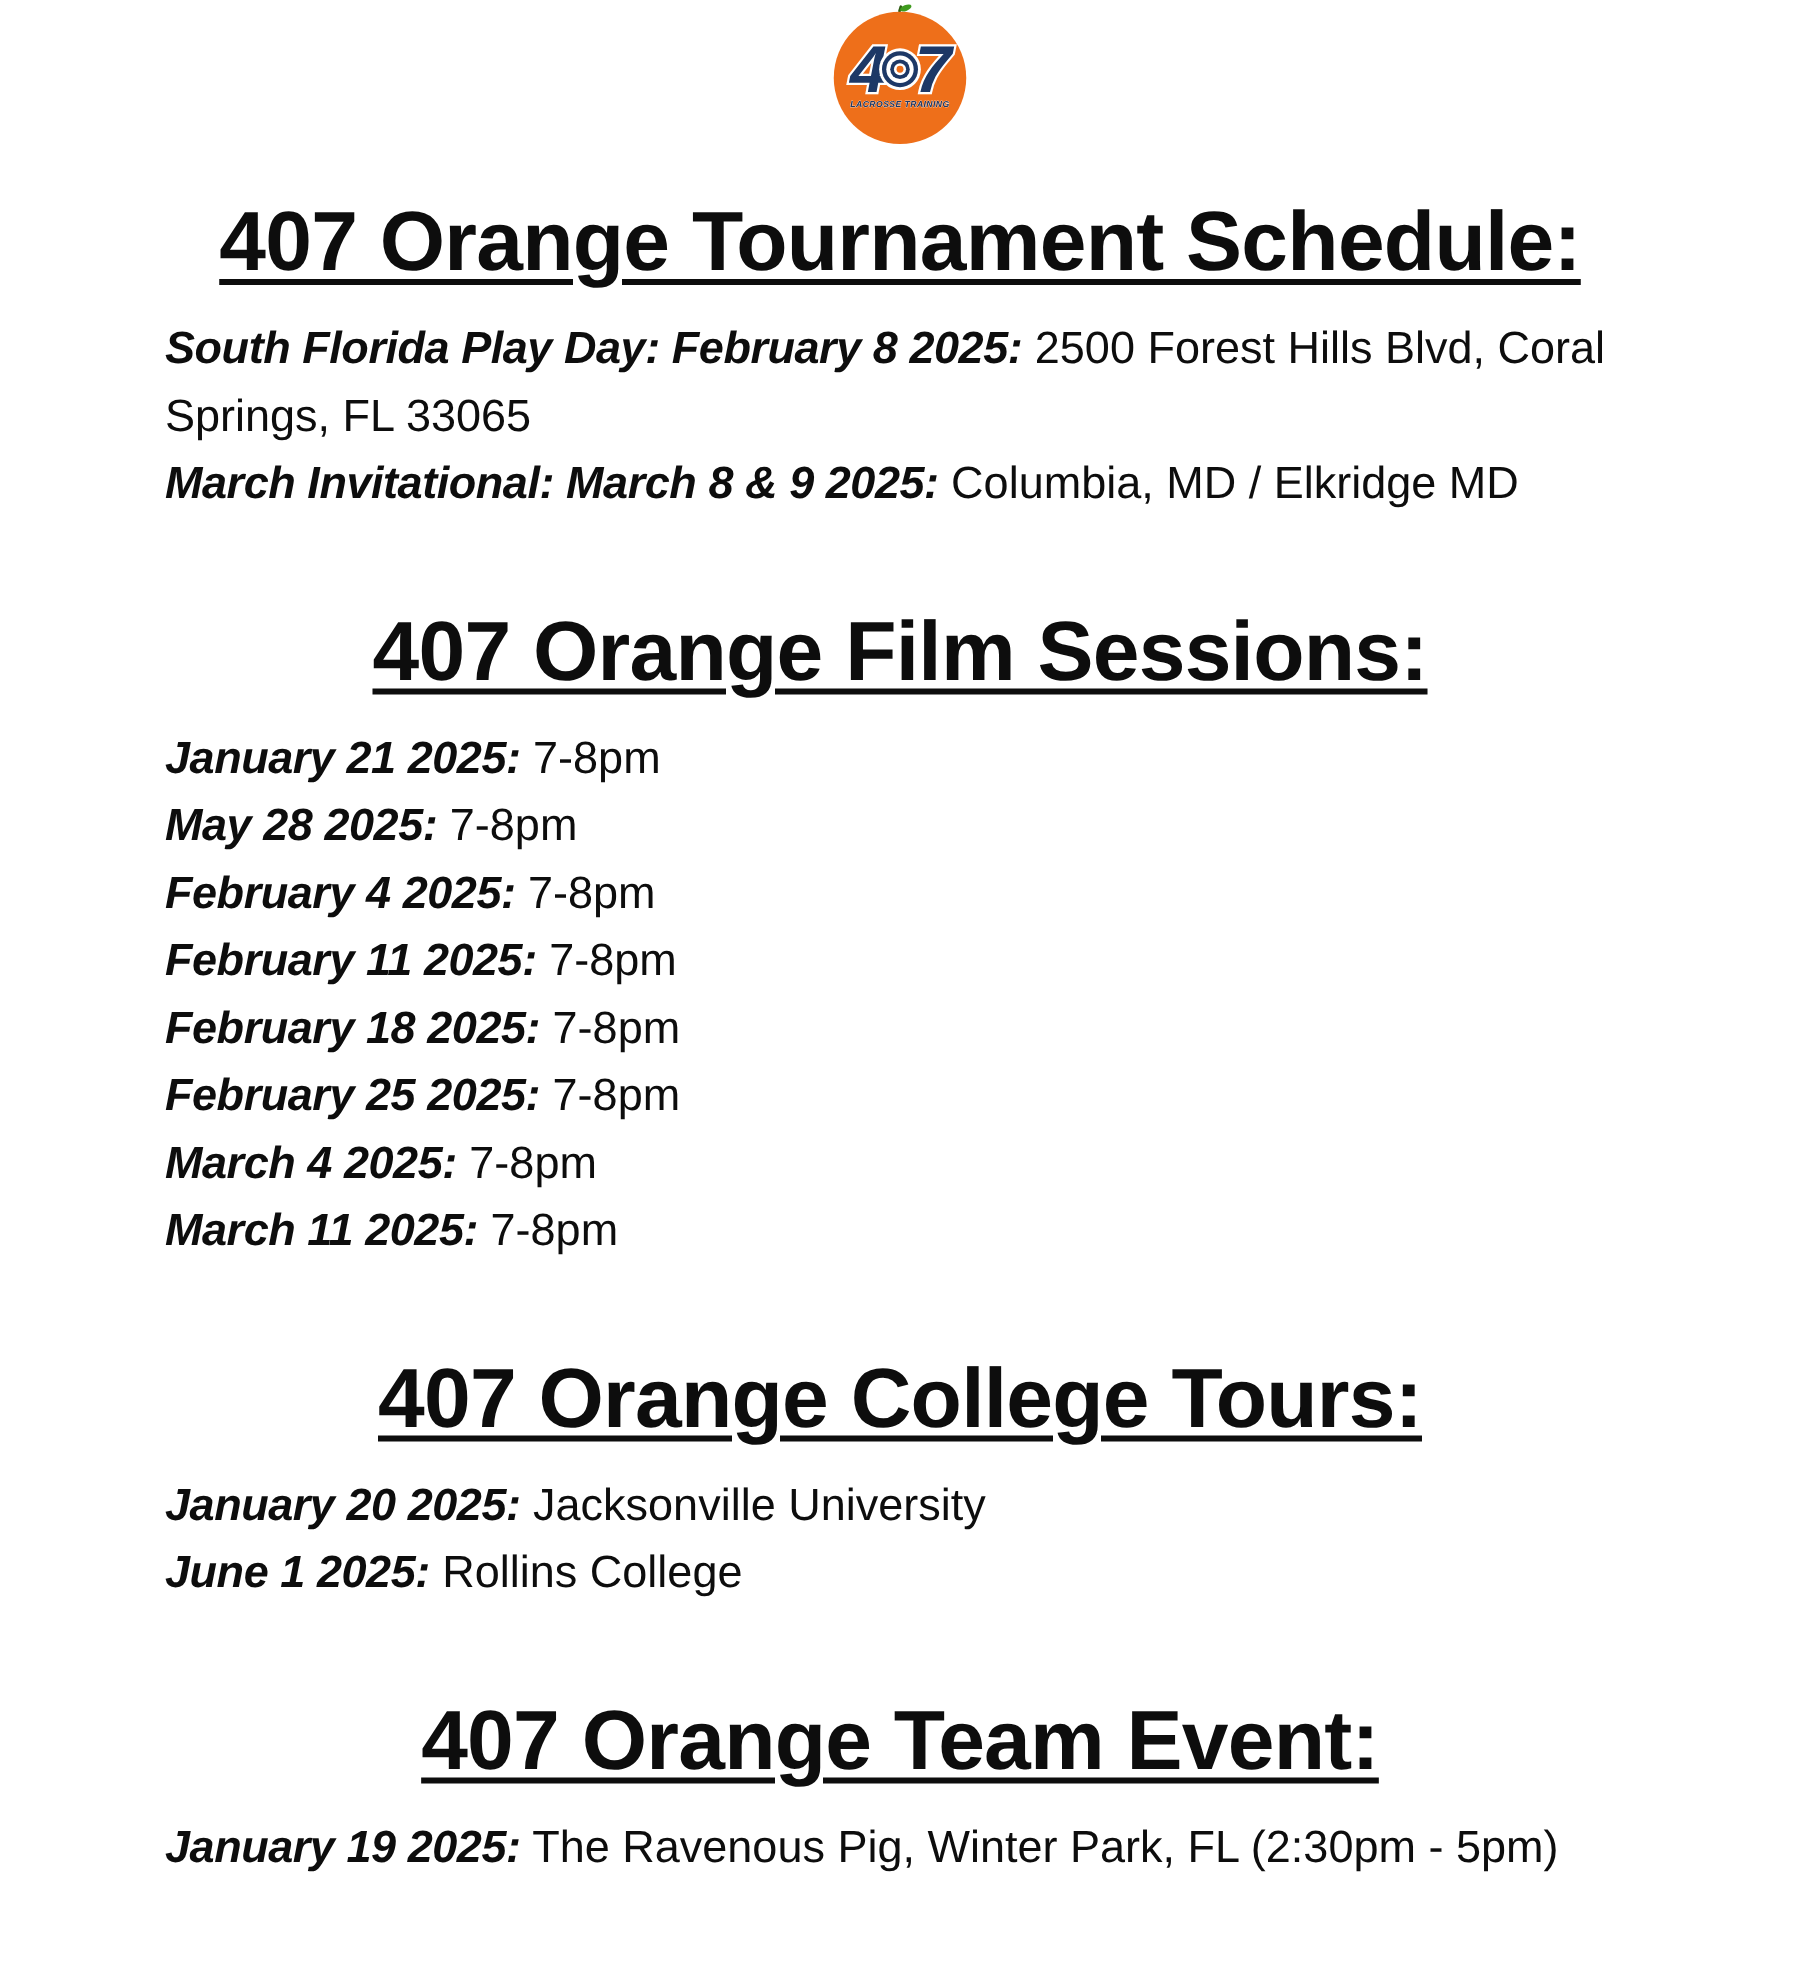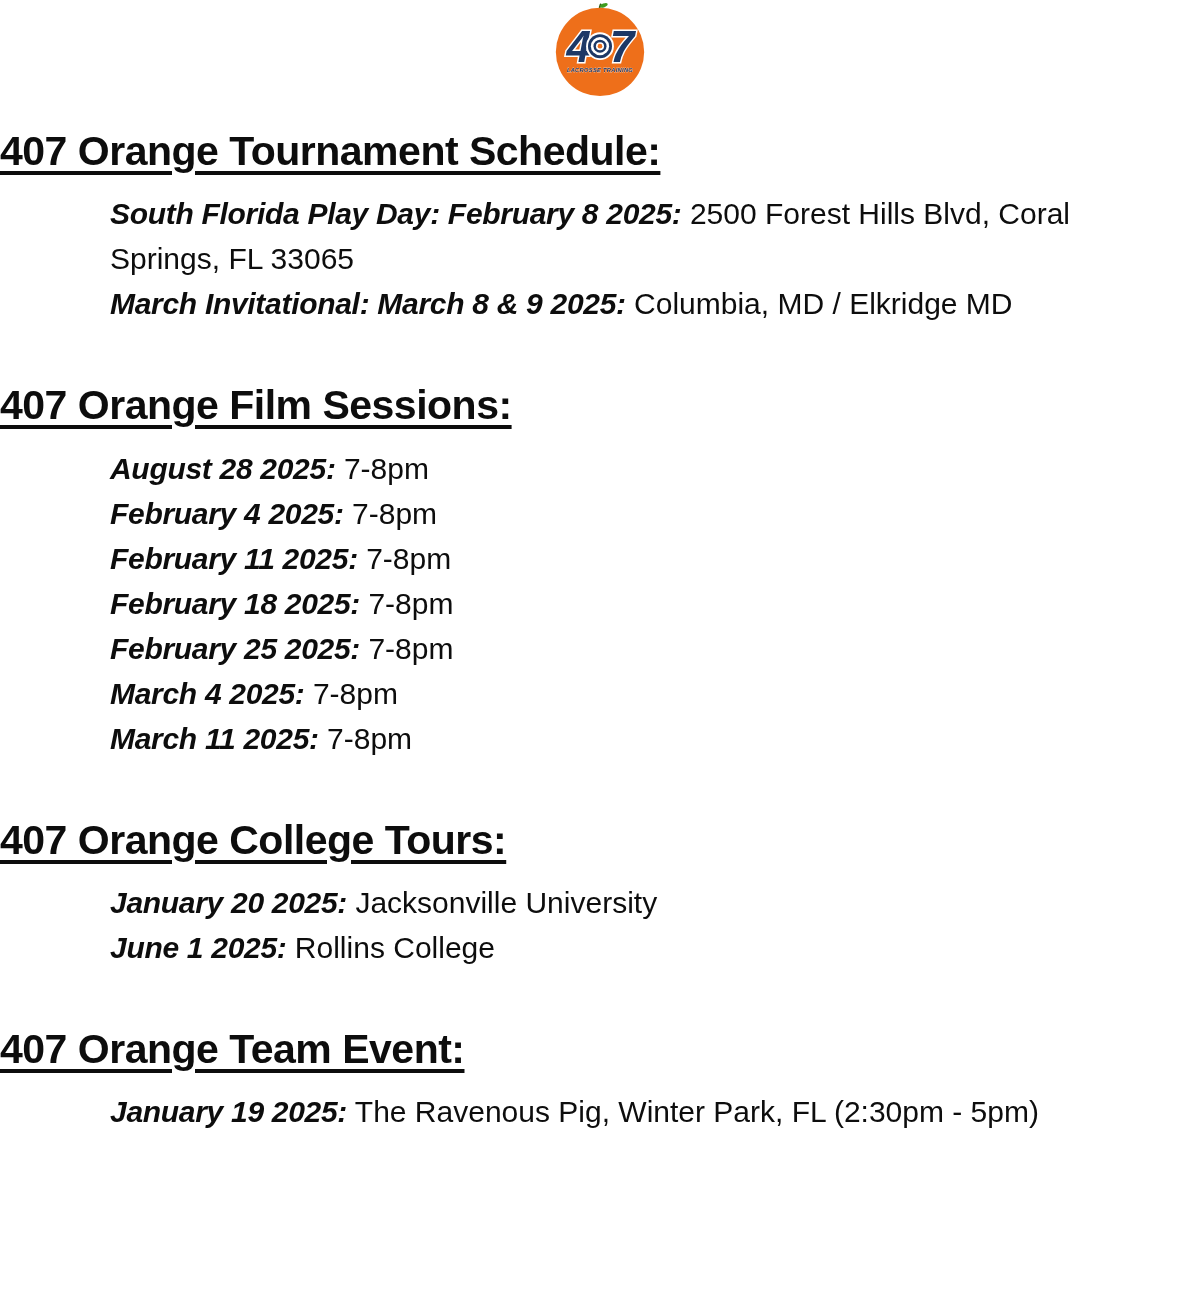--- a/index.html
+++ b/index.html
@@ -16,21 +16,22 @@
     font-family: "Liberation Sans", "DejaVu Sans", sans-serif;
     overflow: hidden;
     box-sizing: border-box;
   }
   .logo-wrap {
     width: 96px;
     height: 96px;
     margin: 2px auto 0 auto;
   }
   .section-heading {
-    font-size: 41px;
+    text-align: center;
+    font-size: 56px;
     line-height: 1.25;
     font-weight: 800;
     letter-spacing: -0.5px;
     color: #0d0d0d;
     text-decoration: underline;
     text-decoration-thickness: 4px;
     text-underline-offset: 6px;
     margin: 54px 0 14px 0;
   }
   .section-heading.first {
@@ -93,21 +94,25 @@
     </div>
     <div class="entry">
       <span class="entry-label">March Invitational: March 8 &amp; 9 2025:</span>
       <span class="entry-detail">Columbia, MD / Elkridge MD</span>
     </div>
   </div>
 
   <h1 class="section-heading">407 Orange Film Sessions:</h1>
   <div class="entries">
     <div class="entry">
-      <span class="entry-label">August 28 2025:</span>
+      <span class="entry-label">January 21 2025:</span>
+      <span class="entry-detail">7-8pm</span>
+    </div>
+    <div class="entry">
+      <span class="entry-label">May 28 2025:</span>
       <span class="entry-detail">7-8pm</span>
     </div>
     <div class="entry">
       <span class="entry-label">February 4 2025:</span>
       <span class="entry-detail">7-8pm</span>
     </div>
     <div class="entry">
       <span class="entry-label">February 11 2025:</span>
       <span class="entry-detail">7-8pm</span>
     </div>

